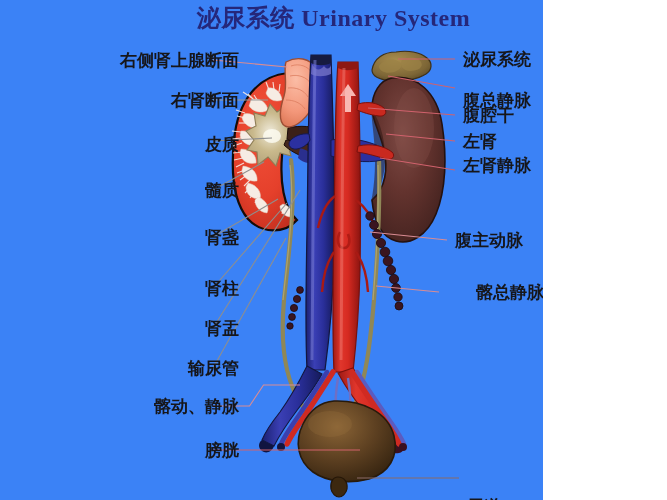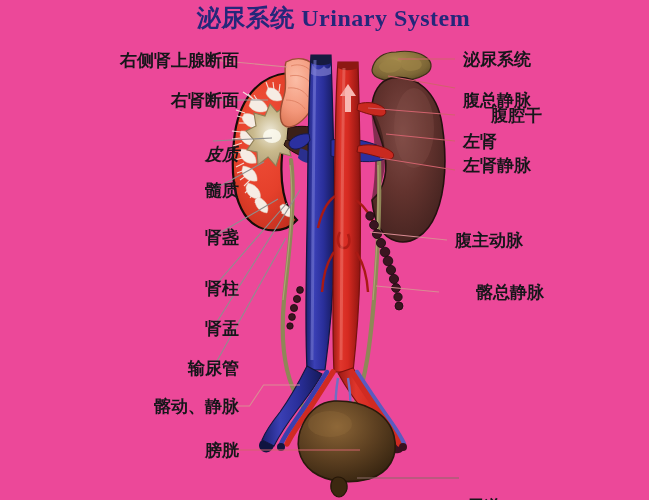--- a/index.html
+++ b/index.html
@@ -1,22 +1,22 @@
 <!DOCTYPE html>
 <html><head>
 <meta charset="utf-8">
 <style>
   html,body{margin:0;padding:0;background:#ffffff;}
   body{
     font-family:"Liberation Serif","DejaVu Serif",serif;
   }
   #page{
     position:relative;
-    width:649px;height:500px;
-    background:#ec4899;
+    width:543px;height:500px;
+    background:#3b82f6;
     overflow:hidden;
   }
   
   #title{
     position:absolute;left:0;top:2px;width:667px;
     text-align:center;
     font-size:24px;
     font-weight:700;
     color:#25277a;
     letter-spacing:0.5px;
@@ -306,33 +306,33 @@
         <path d="M455 170 L380 158" stroke="#d1626d" stroke-width="1.1" fill="none"></path>
         <path d="M447 240 L370 232" stroke="#d98c93" stroke-width="1.1" fill="none"></path>
         <path d="M439 292 L376 286" stroke="#d98c93" stroke-width="1.1" fill="none"></path>
         <path d="M459 478 L357 478" stroke="#8a6a66" stroke-width="1.1" fill="none"></path>
       </g>
   </svg>
 
   <div id="left-labels">
       <div class="lbl left" style="left: 205px; top: 60px;">右侧肾上腺断面</div>
       <div class="lbl left" style="left: 205px; top: 100px;">右肾断面</div>
-      <div class="lbl left" style="left: 205px; top: 154px; font-style: italic;">皮质</div>
+      <div class="lbl left" style="left: 205px; top: 144px;">皮质</div>
       <div class="lbl left" style="left: 205px; top: 190px;">髓质</div>
       <div class="lbl left" style="left: 205px; top: 237px;">肾盏</div>
       <div class="lbl left" style="left: 205px; top: 288px;">肾柱</div>
       <div class="lbl left" style="left: 205px; top: 328px;">肾盂</div>
       <div class="lbl left" style="left: 205px; top: 368px;">输尿管</div>
       <div class="lbl left" style="left: 205px; top: 406px;">髂动、静脉</div>
       <div class="lbl left" style="left: 205px; top: 450px;">膀胱</div>
     </div>
   <div id="right-labels">
       <div class="lbl right" style="left: 463px; top: 59px;">泌尿系统</div>
       <div class="lbl right" style="left: 463px; top: 100px;">腹总静脉</div>
-      <div class="lbl right" style="left: 463px; top: 115px; margin-left: 28px;">腹腔干</div>
+      <div class="lbl right" style="left: 463px; top: 115px;">腹腔干</div>
       <div class="lbl right" style="left: 463px; top: 141px;">左肾</div>
       <div class="lbl right" style="left: 463px; top: 165px;">左肾静脉</div>
       <div class="lbl right" style="left: 455px; top: 240px;">腹主动脉</div>
       <div class="lbl right" style="left: 447px; top: 292px; margin-left: 29px;">髂总静脉</div>
       <div class="lbl right" style="left: 467px; top: 506px;">尿道</div>
     </div>
 
 </div>
 
 </body></html>

